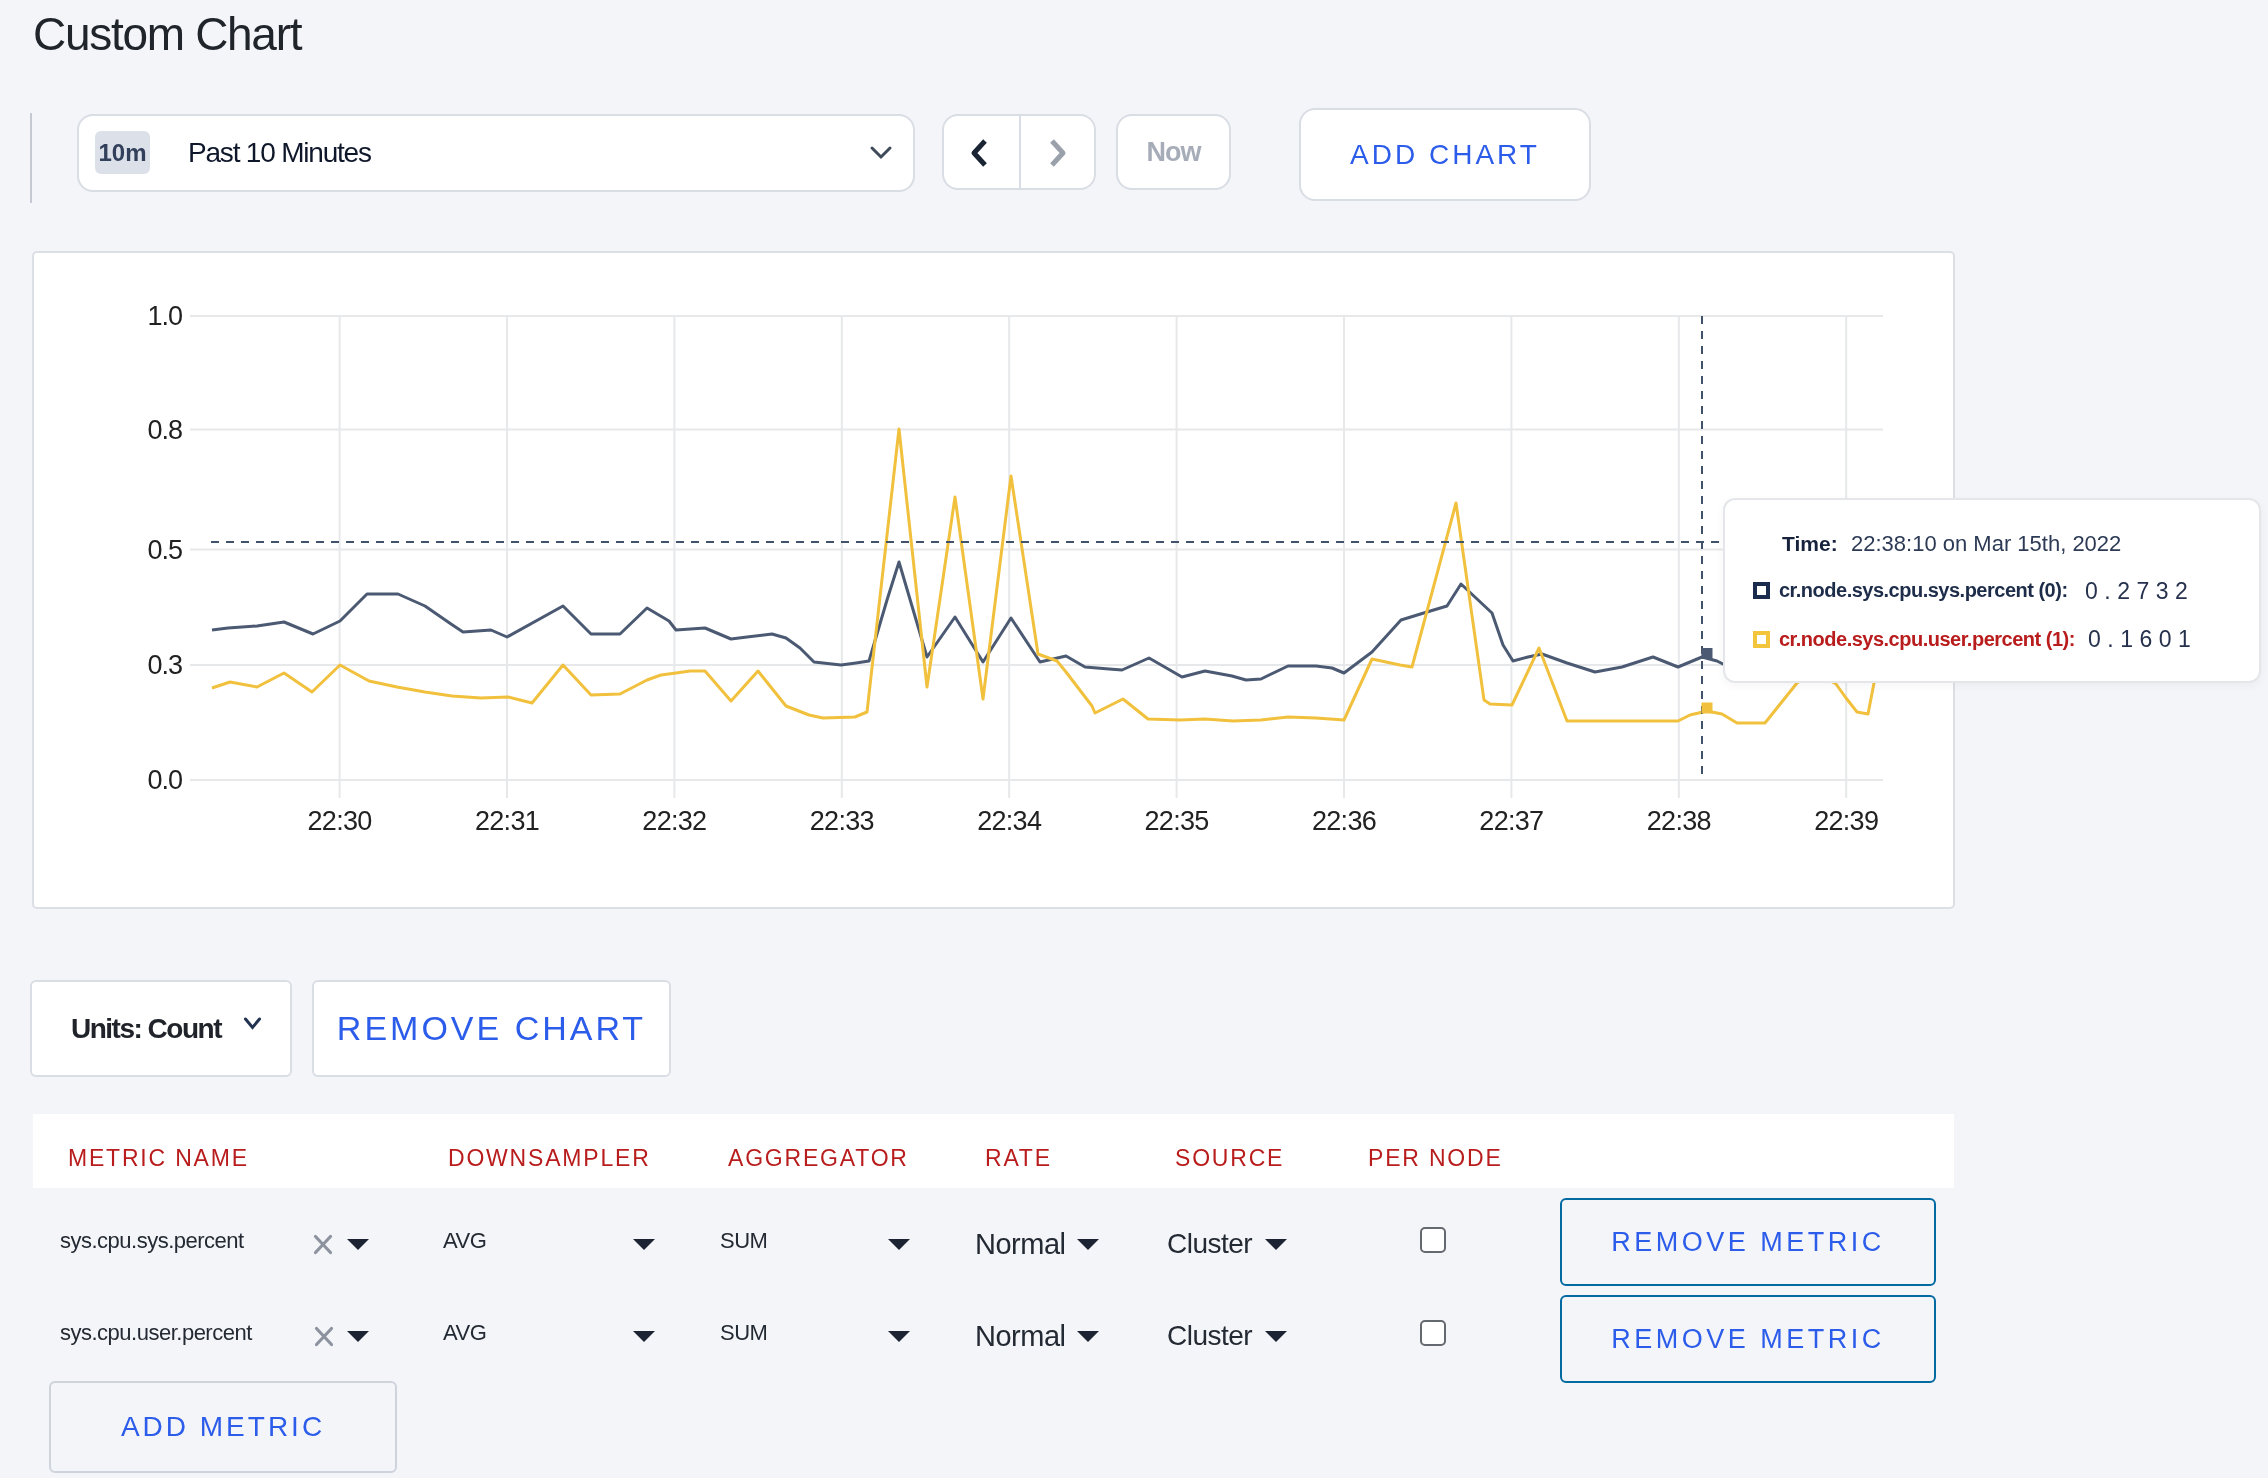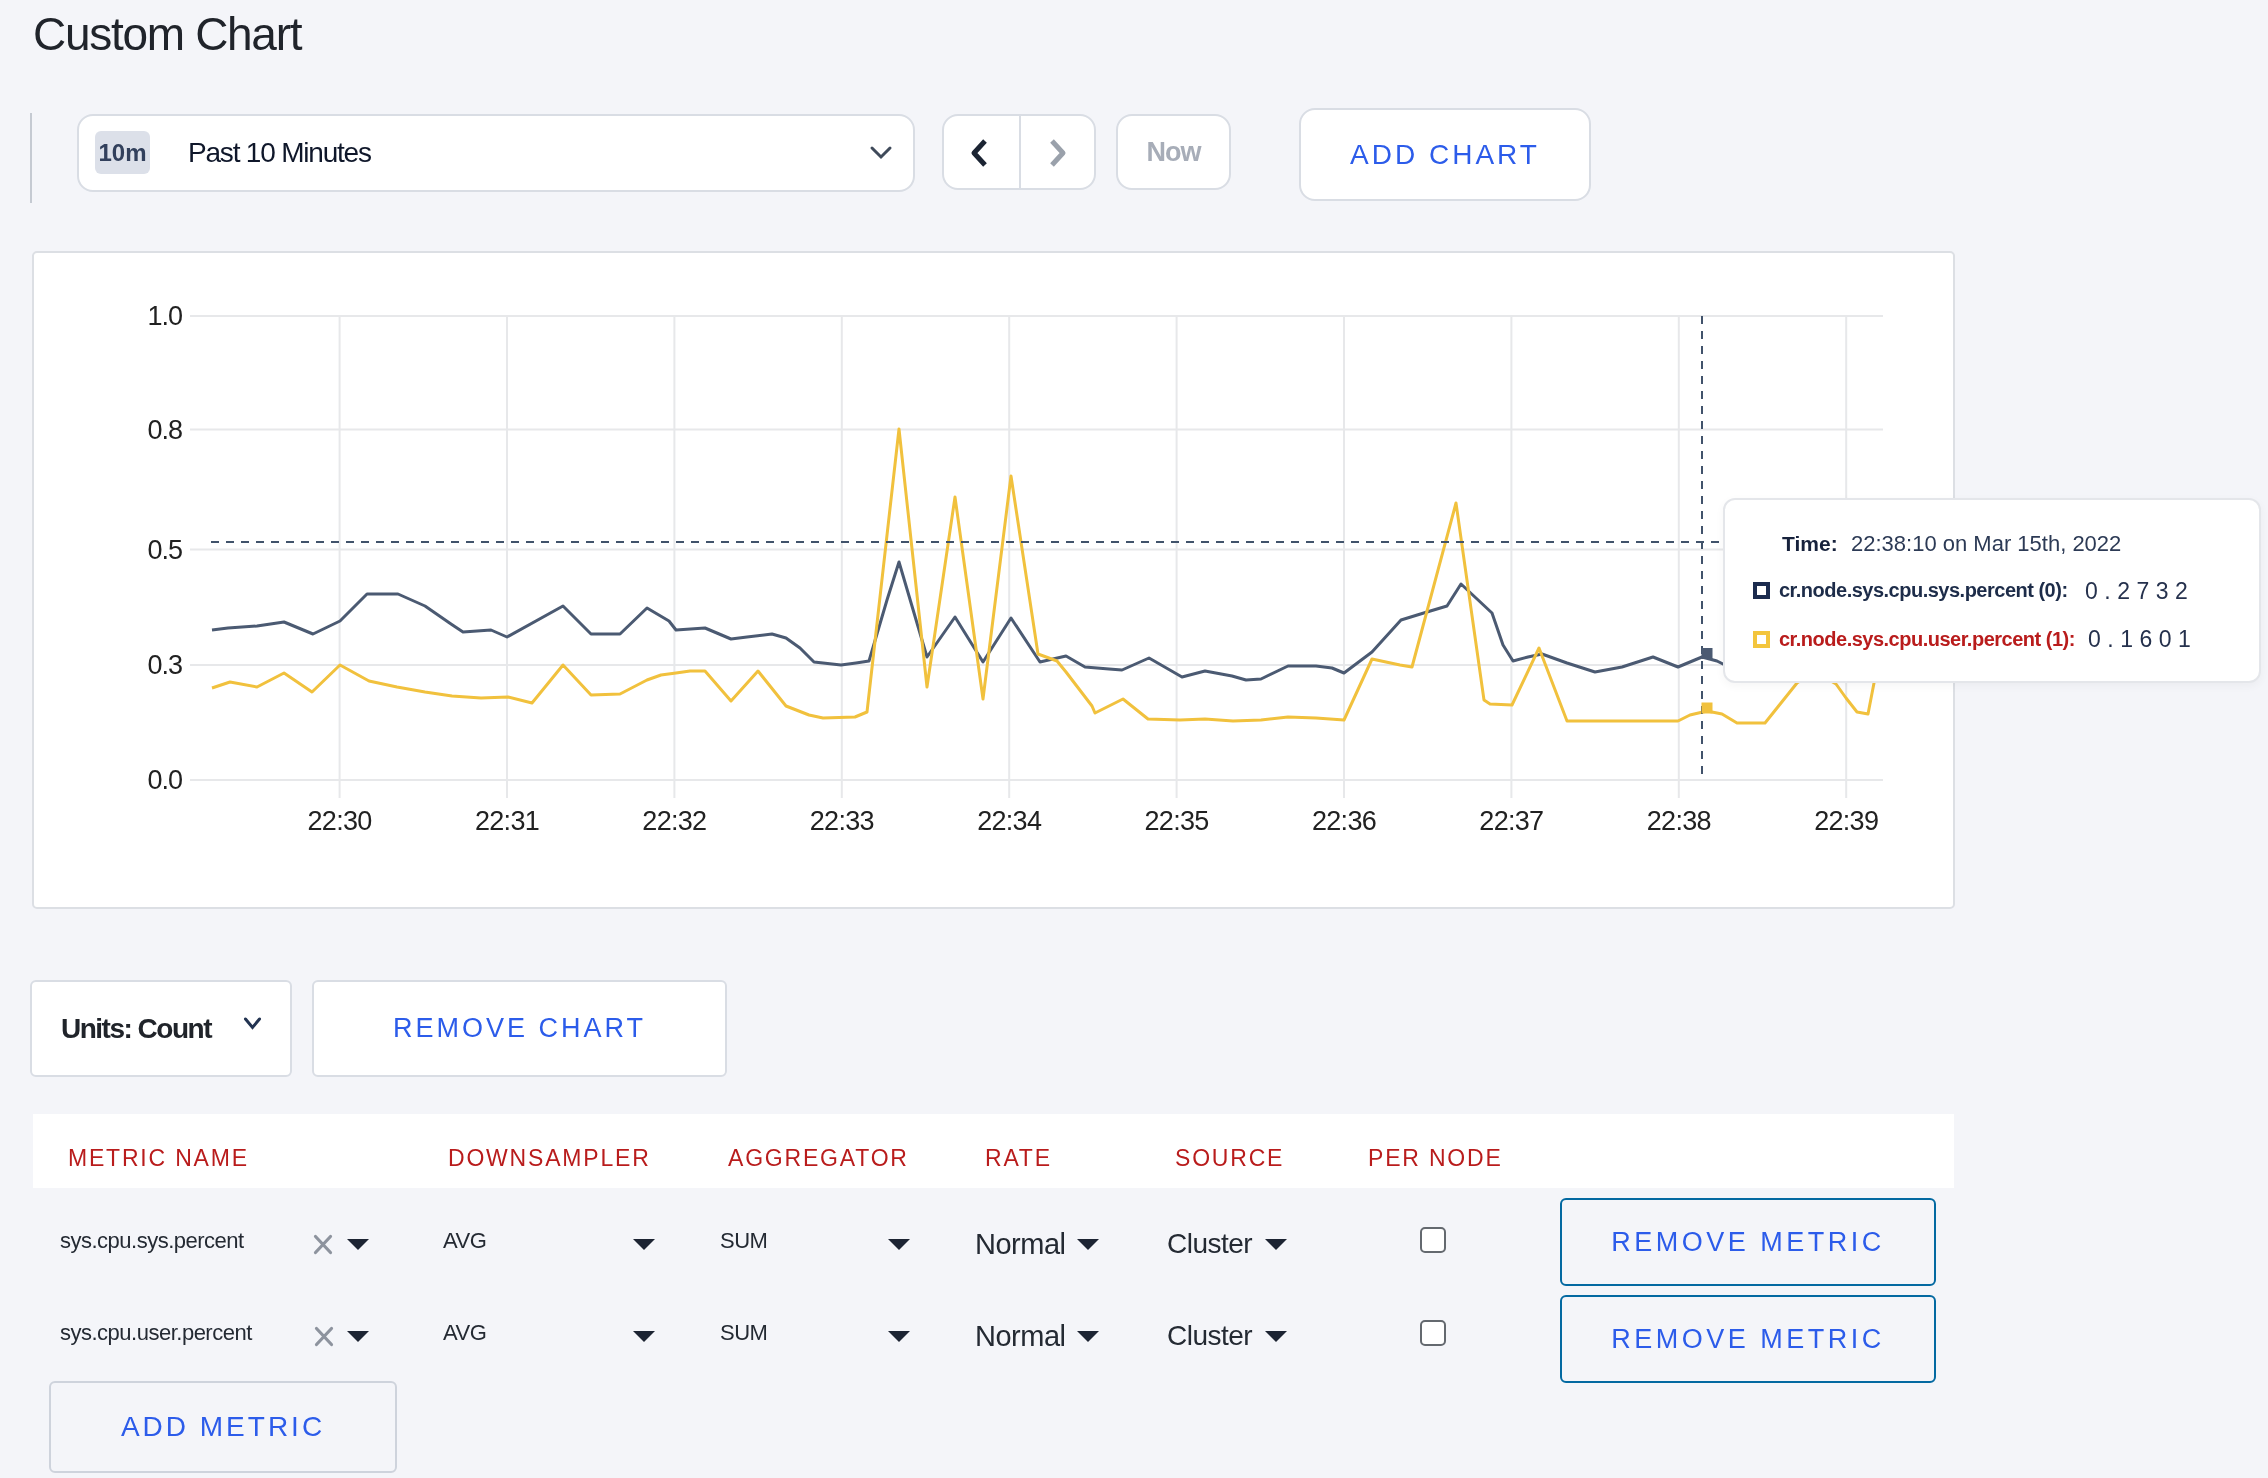--- a/index.html
+++ b/index.html
@@ -99,25 +99,25 @@
 <div class="abs" style="left:1782px; top:532px; font-size:21px; color:#17223c; font-weight:700;">Time:</div>
 <div class="abs" style="left:1851px; top:531px; font-size:22px; color:#2c3a55;">22:38:10 on Mar 15th, 2022</div>
 <div class="abs" style="left:1753px; top:582px; width:17px; height:17px; border:4px solid #1b2b4e;"></div>
 <div class="abs" style="left:1779px; top:579px; font-size:20px; letter-spacing:-0.5px; color:#1d2c49; font-weight:700;">cr.node.sys.cpu.sys.percent (0):</div>
 <div class="abs" style="left:2085px; top:578px; font-size:23px; letter-spacing:6.5px; color:#25314d;">0.2732</div>
 <div class="abs" style="left:1753px; top:631px; width:17px; height:17px; border:4px solid #f3c53d;"></div>
 <div class="abs" style="left:1779px; top:628px; font-size:20px; letter-spacing:-0.5px; color:#b91c1c; font-weight:700;">cr.node.sys.cpu.user.percent (1):</div>
 <div class="abs" style="left:2088px; top:626px; font-size:23px; letter-spacing:6.5px; color:#25314d;">0.1601</div>
 
 <div class="btn" style="left:30px; top:980px; width:262px; height:97px; border-radius:6px;"></div>
-<div class="abs" style="left:61px; top:980px; height:97px; line-height:97px; font-size:28px; letter-spacing:-1.5px; font-weight:700; color:#20242a;">Units: Count</div>
+<div class="abs" style="left:71px; top:980px; height:97px; line-height:97px; font-size:28px; letter-spacing:-1.5px; font-weight:700; color:#20242a;">Units: Count</div>
 <svg class="abs" style="left:243px; top:1016px;" width="19" height="15" viewBox="0 0 19 15">
     <path d="M2.5 3 L9.5 11.5 L16.5 3" fill="none" stroke="#223351" stroke-width="3" stroke-linecap="round"></path>
   </svg>
-<div class="btn blue" style="left:312px; top:980px; width:415px; height:97px; text-align:center; line-height:93px; font-size:27px; letter-spacing:3px; border-radius:6px;">REMOVE CHART</div>
+<div class="btn blue" style="left:312px; top:980px; width:359px; height:97px; text-align:center; line-height:93px; font-size:34px; letter-spacing:3px; border-radius:6px;">REMOVE CHART</div>
 
 <div class="abs" style="left:33px; top:1114px; width:1921px; height:74px; background:#fff;"></div>
 <div class="hdr" style="left:68px; top:1114px;">METRIC NAME</div>
 <div class="hdr" style="left:448px; top:1114px;">DOWNSAMPLER</div>
 <div class="hdr" style="left:728px; top:1114px;">AGGREGATOR</div>
 <div class="hdr" style="left:985px; top:1114px;">RATE</div>
 <div class="hdr" style="left:1175px; top:1114px;">SOURCE</div>
 <div class="hdr" style="left:1368px; top:1114px;">PER NODE</div>
 
 <div class="cell" style="left:60px; top:1228px;">sys.cpu.sys.percent</div>

